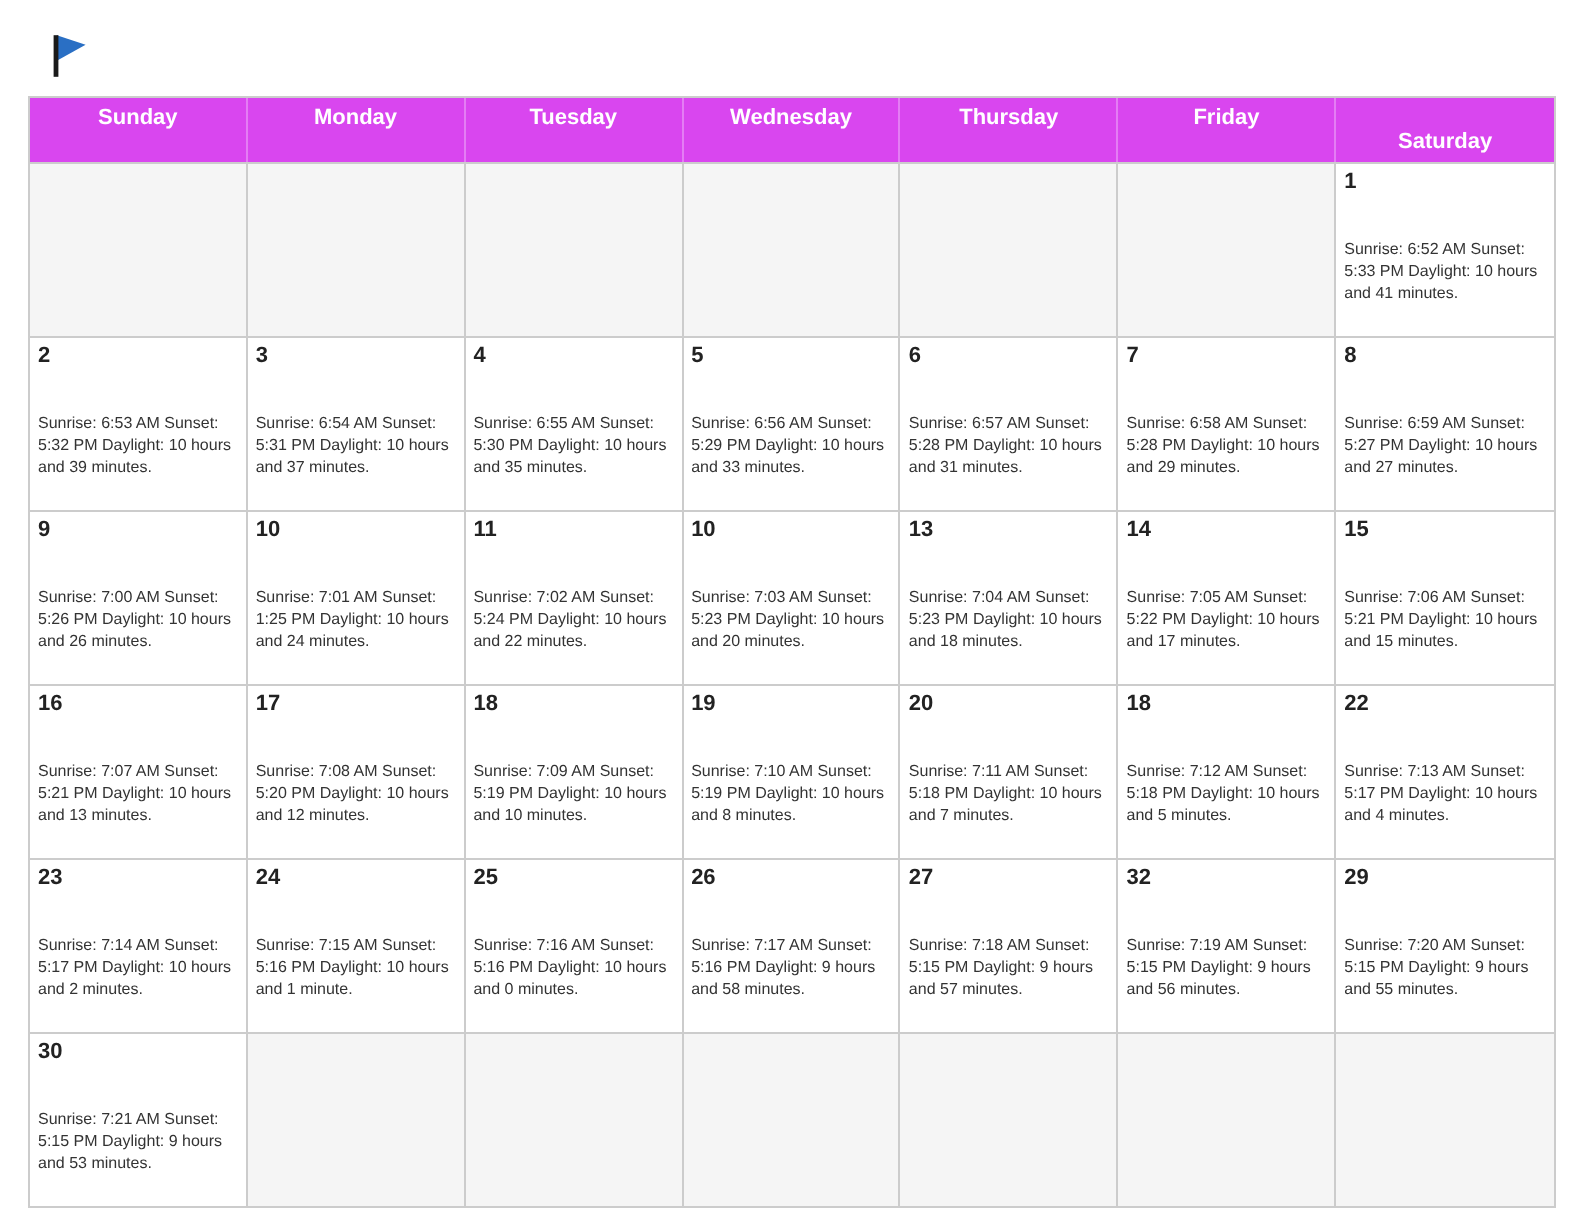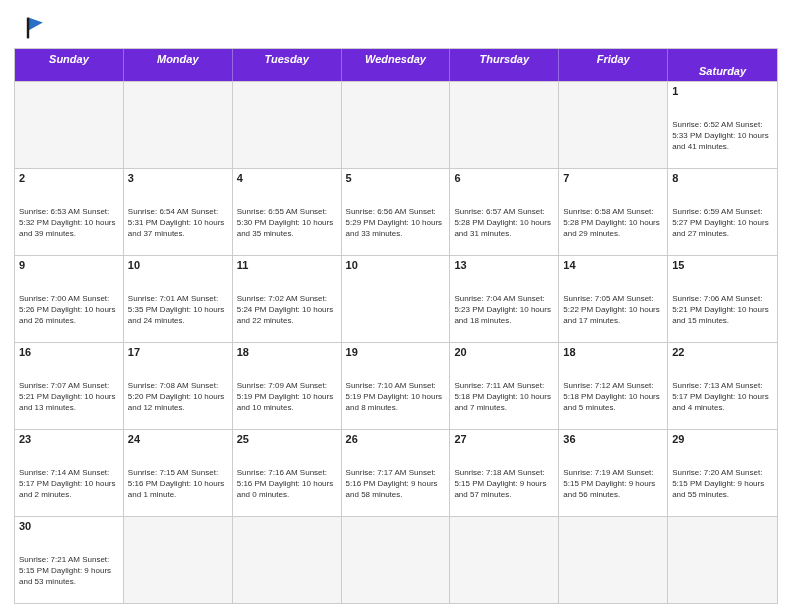--- a/index.html
+++ b/index.html
@@ -58,22 +58,21 @@
     }
     .calendar {
       flex: 1;
       display: flex;
       flex-direction: column;
       border: 1px solid #ccc;
     }
     .day-headers {
       display: grid;
       grid-template-columns: repeat(7, 1fr);
-      background: #6d28d9;
-      font-style: italic;
+      background: #d946ef;
     }
     .day-header {
       color: #fff;
       font-size: 11px;
       font-weight: bold;
       text-align: center;
       padding: 4px 2px;
       border-right: 1px solid rgba(255,255,255,0.3);
     }
     .day-header:last-child { border-right: none; margin-top: 12px; }
@@ -205,31 +204,34 @@
         <div class="week">
           <div class="cell">
             <div class="cell-day">9</div>
             <div class="cell-info">Sunrise: 7:00 AM
 Sunset: 5:26 PM
 Daylight: 10 hours and 26 minutes.</div>
           </div>
           <div class="cell">
             <div class="cell-day">10</div>
             <div class="cell-info">Sunrise: 7:01 AM
-Sunset: 5:35 PM
+Sunset: 1:25 PM
 Daylight: 10 hours and 24 minutes.</div>
           </div>
           <div class="cell">
             <div class="cell-day">11</div>
             <div class="cell-info">Sunrise: 7:02 AM
 Sunset: 5:24 PM
 Daylight: 10 hours and 22 minutes.</div>
           </div>
           <div class="cell">
             <div class="cell-day">10</div>
+            <div class="cell-info">Sunrise: 7:03 AM
+Sunset: 5:23 PM
+Daylight: 10 hours and 20 minutes.</div>
           </div>
           <div class="cell">
             <div class="cell-day">13</div>
             <div class="cell-info">Sunrise: 7:04 AM
 Sunset: 5:23 PM
 Daylight: 10 hours and 18 minutes.</div>
           </div>
           <div class="cell">
             <div class="cell-day">14</div>
             <div class="cell-info">Sunrise: 7:05 AM
@@ -312,21 +314,21 @@
 Sunset: 5:16 PM
 Daylight: 9 hours and 58 minutes.</div>
           </div>
           <div class="cell">
             <div class="cell-day">27</div>
             <div class="cell-info">Sunrise: 7:18 AM
 Sunset: 5:15 PM
 Daylight: 9 hours and 57 minutes.</div>
           </div>
           <div class="cell">
-            <div class="cell-day">36</div>
+            <div class="cell-day">32</div>
             <div class="cell-info">Sunrise: 7:19 AM
 Sunset: 5:15 PM
 Daylight: 9 hours and 56 minutes.</div>
           </div>
           <div class="cell">
             <div class="cell-day">29</div>
             <div class="cell-info">Sunrise: 7:20 AM
 Sunset: 5:15 PM
 Daylight: 9 hours and 55 minutes.</div>
           </div>

